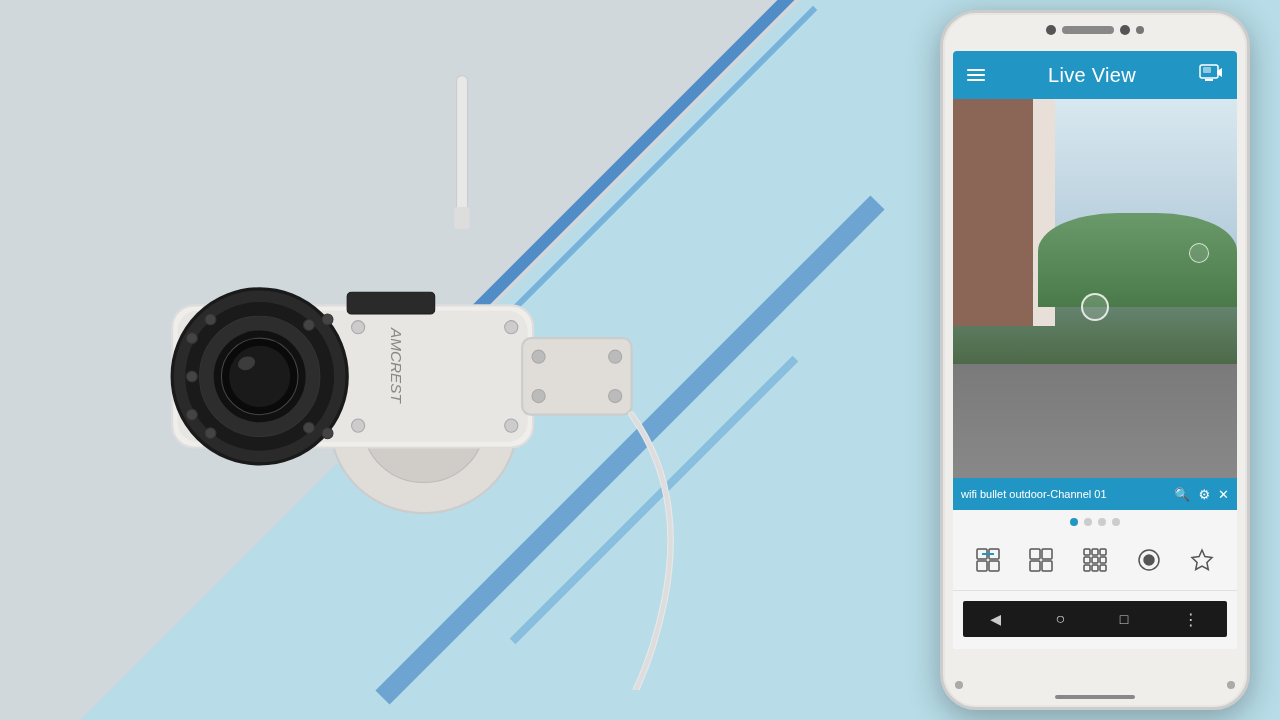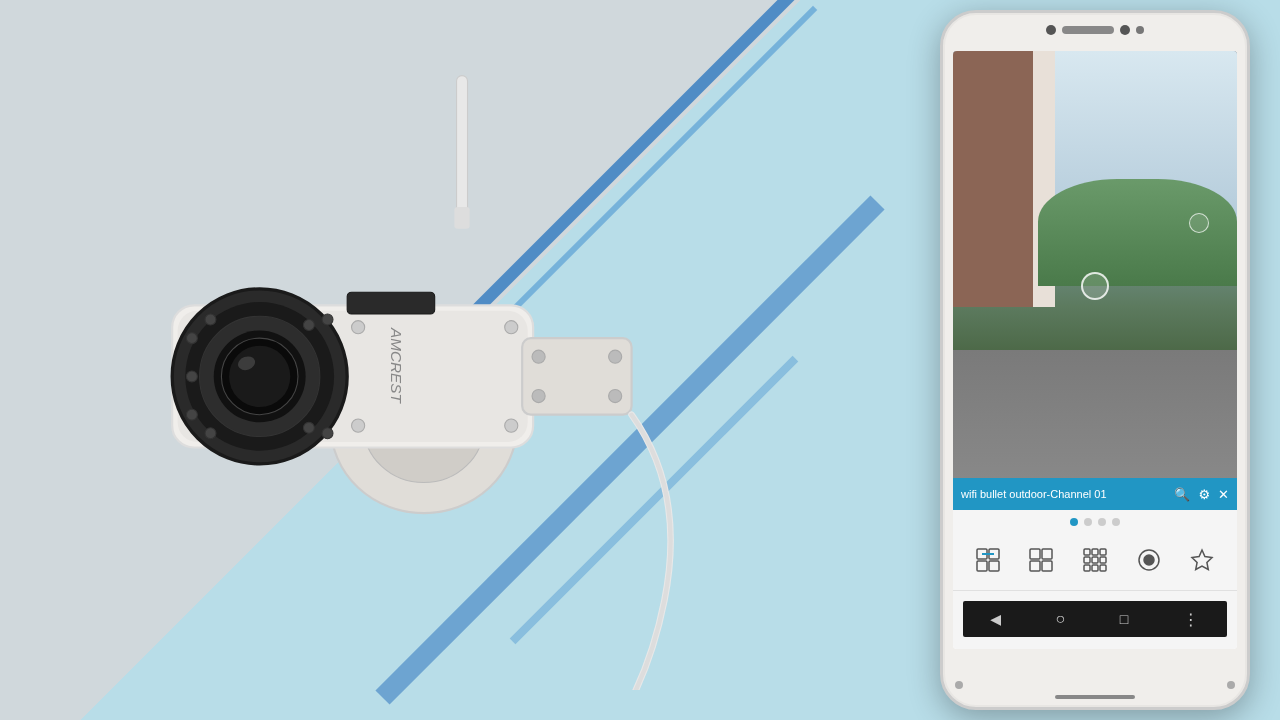--- a/index.html
+++ b/index.html
@@ -474,20 +474,36 @@
 
     <div class="phone-top-bar">
       <div class="phone-dot"></div>
       <div class="phone-speaker"></div>
       <div class="phone-dot"></div>
       <div class="phone-dot-right"></div>
     </div>
 
     <div class="app-screen">
 
+      <div class="app-header">
+        <div class="header-menu-icon">
+          <div class="menu-line"></div>
+          <div class="menu-line"></div>
+          <div class="menu-line"></div>
+        </div>
+        <span class="header-title">Live View</span>
+        <div class="header-cam-icon">
+          <svg width="24" height="18" viewBox="0 0 24 18" fill="white">
+            <rect x="1" y="1" width="18" height="13" rx="2" stroke="white" stroke-width="1.5" fill="none"></rect>
+            <rect x="4" y="3" width="8" height="6" rx="1" fill="white" opacity="0.5"></rect>
+            <path d="M18 7 L23 4 L23 13 L18 10" fill="white"></path>
+            <rect x="6" y="15" width="8" height="2" fill="white"></rect>
+          </svg>
+        </div>
+      </div>
 
       <div class="video-feed">
         <div class="camera-view">
 
           <div class="sky-area"></div>
 
           <div class="wall-left"></div>
 
           <div class="pillar"></div>
 

